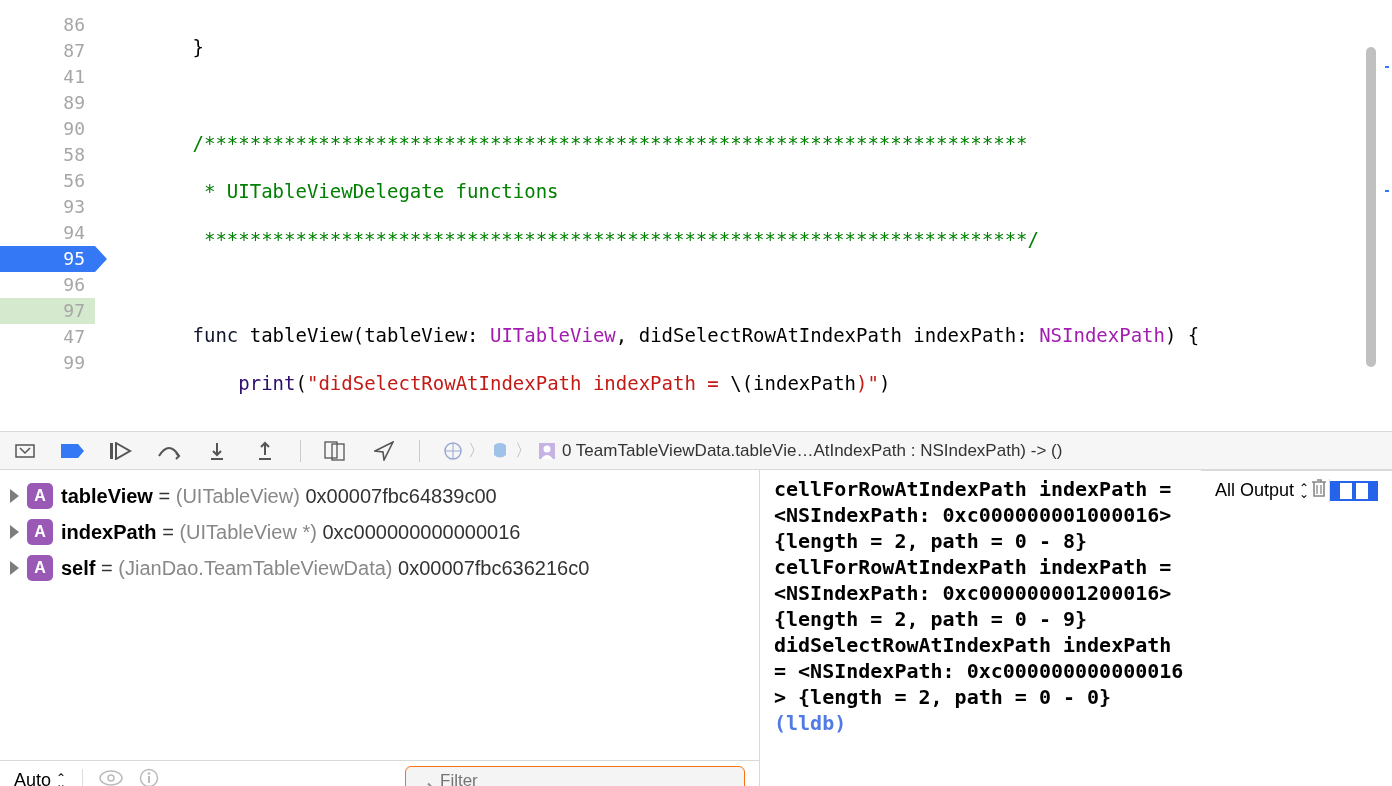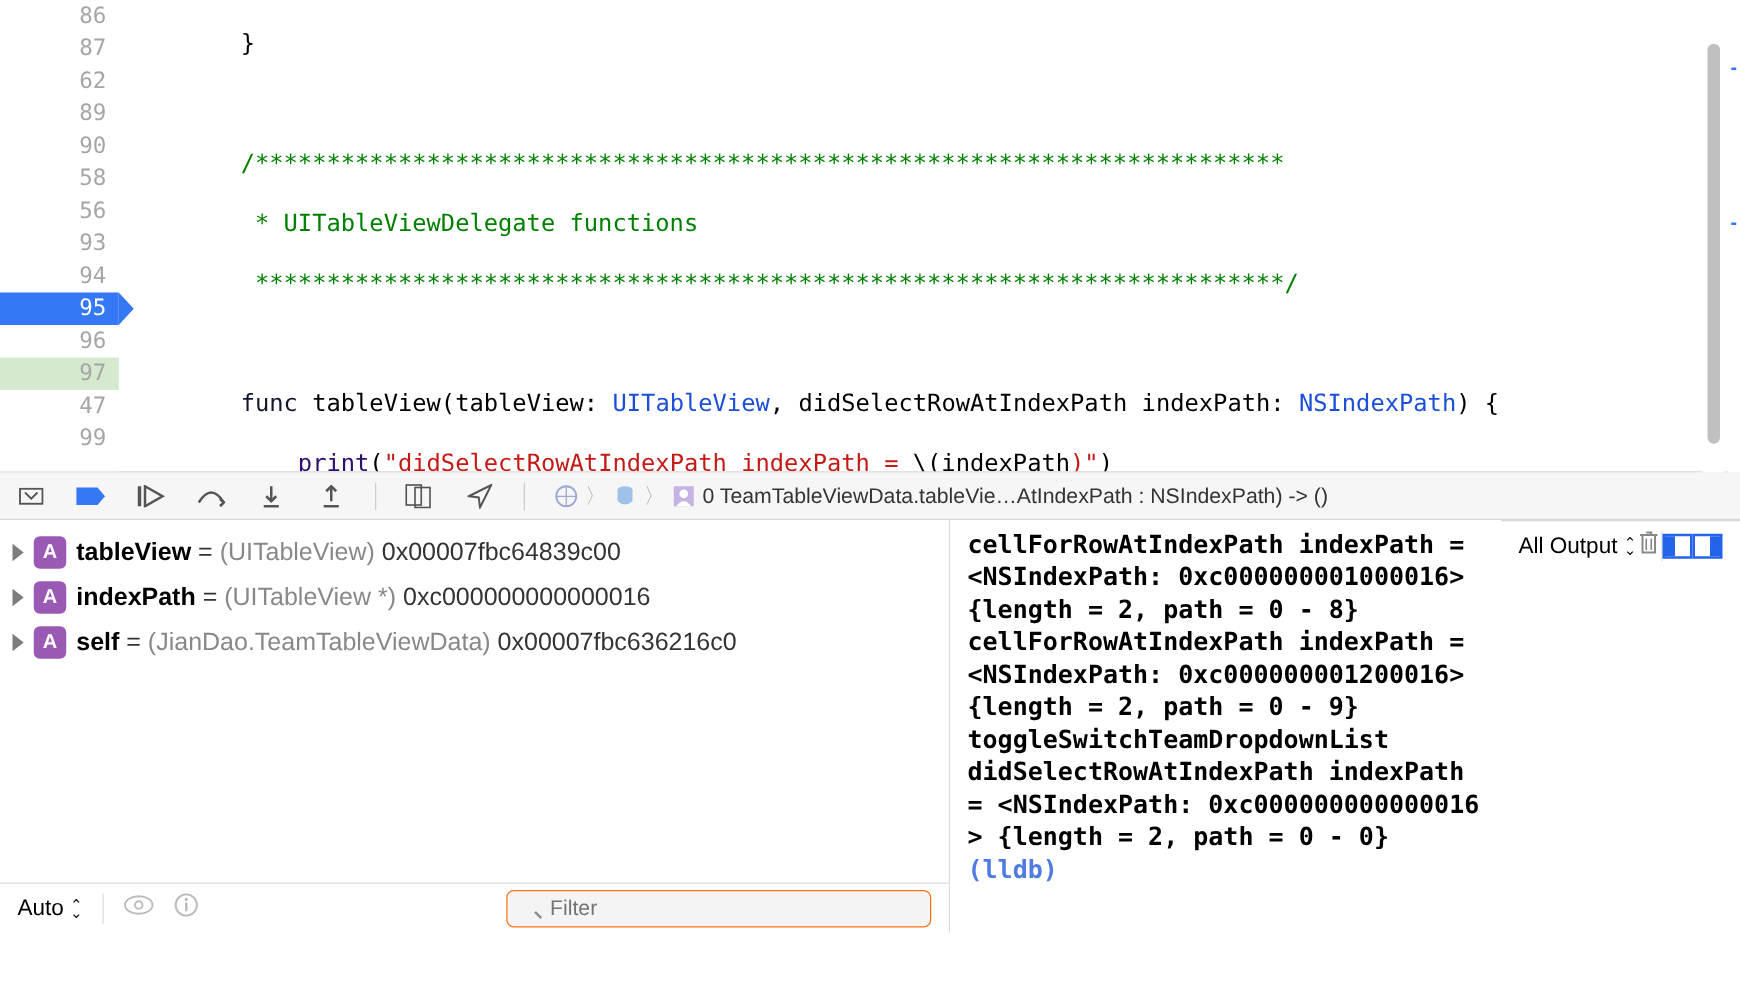--- a/index.html
+++ b/index.html
@@ -7,24 +7,25 @@
   font-family: "SF Mono", Menlo, Monaco, Consolas, monospace;
   font-size: 19px;
   background: #fff;
   width: 1392px;
   height: 786px;
   overflow: hidden;
   position: relative;
 }
 .editor-pane {
   display: flex;
-  height: 378px;
+  height: 420px;
   border-bottom: 1px solid #d9d9d9;
   background: #fff;
   position: relative;
+  margin-top: 12px;
 }
 .gutter {
   width: 95px;
   background: #fff;
   flex: none;
 }
 .line-num {
   height: 26px;
   line-height: 26px;
   text-align: right;
@@ -54,21 +55,21 @@
 }
 .code-line {
   height: 26px;
   line-height: 26px;
   position: relative;
 }
 .tok-comment { color: #008000; }
 .tok-key { color: #0f172a; }
 .tok-func { color: #2E0D6E; }
 .tok-name { color: #000; }
-.tok-type { color: #1d4ed8; }
+.tok-type { color: #a21caf; }
 .tok-string { color: #C41A16; }
 .scrollbar-v {
   position: absolute;
   right: 12px;
   top: 0;
   width: 18px;
   height: 378px;
   background: #fff;
 }
 .scroll-thumb {
@@ -213,21 +214,21 @@
 .panel-toggle.left-fill::before { content:""; position:absolute; left:0;top:0;bottom:0;width:40%;background:#2563eb; }
 .panel-toggle.right-fill::before { content:""; position:absolute; right:0;top:0;bottom:0;width:40%;background:#2563eb; }
 </style>
 </head>
 <body>
 
 <div class="editor-pane">
   <div class="gutter">
     <div class="line-num">86</div>
     <div class="line-num">87</div>
-    <div class="line-num">62</div>
+    <div class="line-num">41</div>
     <div class="line-num">89</div>
     <div class="line-num">90</div>
     <div class="line-num">58</div>
     <div class="line-num">56</div>
     <div class="line-num">93</div>
     <div class="line-num">94</div>
     <div class="line-num bp">95</div>
     <div class="line-num">96</div>
     <div class="line-num pc">97</div>
     <div class="line-num">47</div>
@@ -374,21 +375,20 @@
       <div class="filter-wrap">
         <input class="filter-input" placeholder="Filter" style="">
       </div>
     </div>
   </div>
 
   <div class="console-pane">
     <div class="console-out">
       <div class="console-line">cellForRowAtIndexPath indexPath = &lt;NSIndexPath: 0xc000000001000016&gt; {length = 2, path = 0 - 8}</div>
       <div class="console-line">cellForRowAtIndexPath indexPath = &lt;NSIndexPath: 0xc000000001200016&gt; {length = 2, path = 0 - 9}</div>
-      <div class="console-line">toggleSwitchTeamDropdownList</div>
       <div class="console-line">didSelectRowAtIndexPath indexPath = &lt;NSIndexPath: 0xc000000000000016&gt; {length = 2, path = 0 - 0}</div>
       <div class="console-line lldb">(lldb) </div>
     </div>
     <div class="bottom-bar">
       <span><span>All Output</span> <span style="font-size:12px;display:inline-block;line-height:6px;vertical-align:middle;">⌃<br>⌄</span></span>
       <span class="bb-spacer"></span>
       <span><svg width="20" height="22">
             <path d="M3 5 H17 M5 5 V19 H15 V5 M8 3 H12 V5" fill="none" stroke="#888" stroke-width="1.6"></path>
             <line x1="8" y1="8" x2="8" y2="17" stroke="#888" stroke-width="1.3"></line>
             <line x1="12" y1="8" x2="12" y2="17" stroke="#888" stroke-width="1.3"></line>

